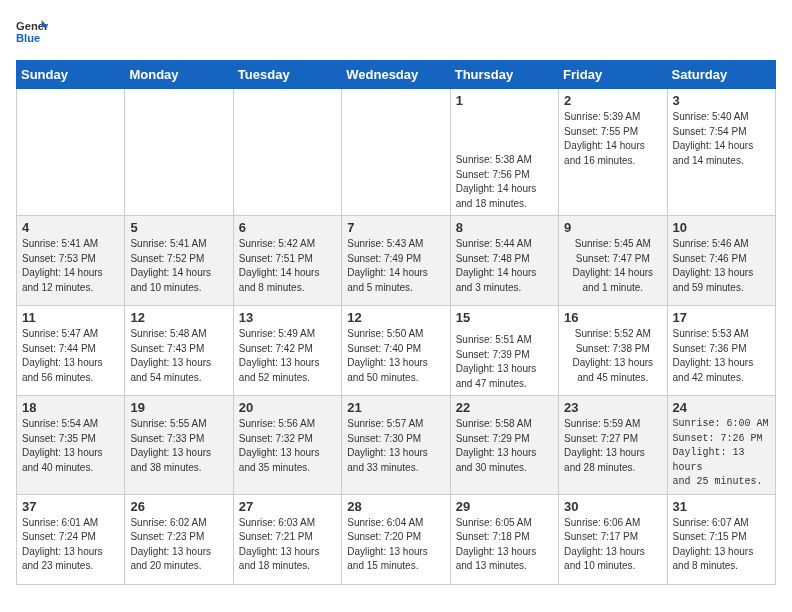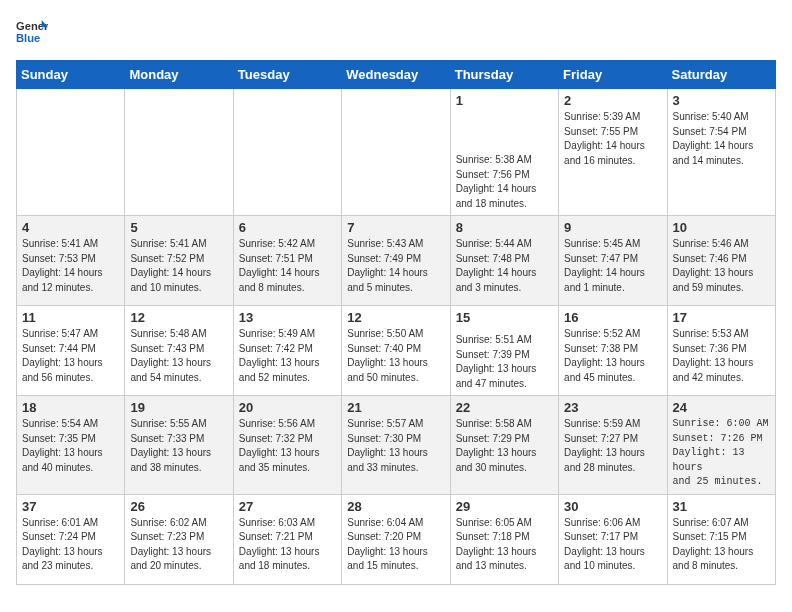--- a/index.html
+++ b/index.html
@@ -167,21 +167,21 @@
         </td>
         <td>
           <span class="day-num">8</span>
           <div class="cell-info" style="white-space: pre-line;">Sunrise: 5:44 AM
 Sunset: 7:48 PM
 Daylight: 14 hours
 and 3 minutes.</div>
         </td>
         <td>
           <span class="day-num">9</span>
-          <div class="cell-info" style="white-space: pre-line;">Sunrise: 5:45 AM
+          <div class="cell-info" style="white-space: pre-line; text-align: center;">Sunrise: 5:45 AM
 Sunset: 7:47 PM
 Daylight: 14 hours
 and 1 minute.</div>
         </td>
         <td>
           <span class="day-num">10</span>
           <div class="cell-info" style="white-space: pre-line;">Sunrise: 5:46 AM
 Sunset: 7:46 PM
 Daylight: 13 hours
 and 59 minutes.</div>
@@ -218,21 +218,21 @@
         </td>
         <td>
           <span class="day-num">15</span>
           <div class="cell-info" style="white-space: pre-line; margin-top: 8px;">Sunrise: 5:51 AM
 Sunset: 7:39 PM
 Daylight: 13 hours
 and 47 minutes.</div>
         </td>
         <td>
           <span class="day-num">16</span>
-          <div class="cell-info" style="white-space: pre-line;">Sunrise: 5:52 AM
+          <div class="cell-info" style="white-space: pre-line; text-align: center;">Sunrise: 5:52 AM
 Sunset: 7:38 PM
 Daylight: 13 hours
 and 45 minutes.</div>
         </td>
         <td>
           <span class="day-num">17</span>
           <div class="cell-info" style="white-space: pre-line;">Sunrise: 5:53 AM
 Sunset: 7:36 PM
 Daylight: 13 hours
 and 42 minutes.</div>

